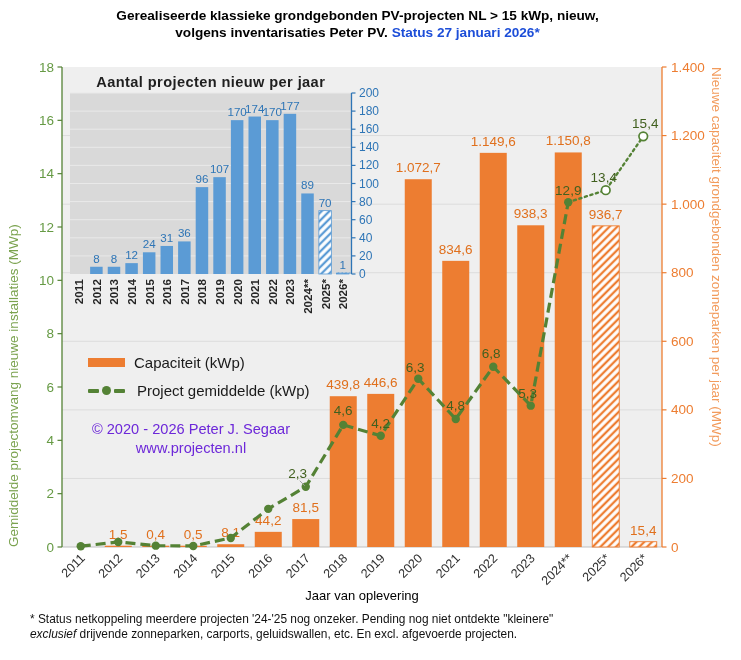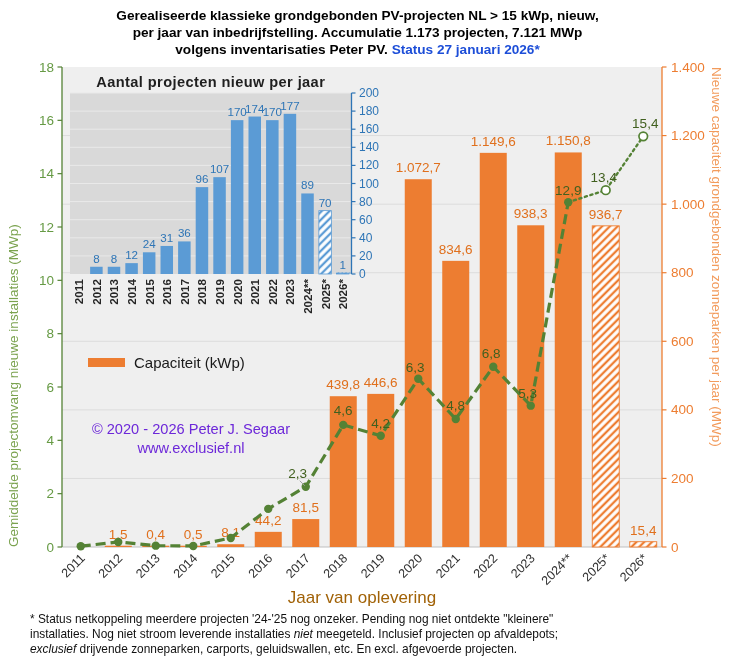--- a/index.html
+++ b/index.html
@@ -8,41 +8,40 @@
   .title{position:absolute;top:7px;left:0;width:715px;text-align:center;
          font-weight:bold;font-size:13.6px;line-height:17px;color:#000;}
   .title .red{color:#1d4ed8;}
   #chart-svg{position:absolute;left:0;top:0;}
   #chart-svg text{font-family:"Liberation Sans",sans-serif;}
   .axis-title{position:absolute;top:67px;height:480px;display:flex;
               align-items:center;font-size:13.5px;white-space:nowrap;}
   .axis-title.left{left:6px;writing-mode:vertical-rl;transform:rotate(180deg);color:#7aa24e;}
   .axis-title.right{left:709px;writing-mode:vertical-rl;color:#f29b5c;}
   .xaxis-title{position:absolute;left:62px;top:588px;width:600px;text-align:center;
-               font-size:17px;color:#a16207;}
+               font-size:13px;color:#000000;}
   .legend{position:absolute;left:88px;top:353px;font-size:15px;color:#1a1a1a;}
   .legend-row{display:flex;align-items:center;height:19px;margin-bottom:9px;text-align:center;}
   .swatch-bar{width:37px;height:9px;background:#ED7D31;margin-right:9px;flex:none;}
   .swatch-line{width:40px;margin-right:9px;flex:none;display:flex;align-items:center;gap:3px;}
   .swatch-line .dash{width:11px;height:4px;background:#548235;border-radius:1px;}
   .swatch-line .dot{width:9px;height:9px;background:#548235;border-radius:50%;}
   .copyright{position:absolute;left:84px;top:420px;width:214px;text-align:center;
              font-size:14.6px;line-height:19px;color:#6d28d9;}
   .footnote{position:absolute;left:30px;top:612px;width:681px;
             font-size:11.9px;line-height:15.2px;color:#111;}
   .footnote i{font-style:italic;}
 </style>
 </head>
 <body>
 
 <div class="canvas">
 
   <div class="title">
     <div>Gerealiseerde klassieke grondgebonden PV-projecten NL &gt; 15 kWp, nieuw,</div>
-    <div>per jaar van inbedrijfstelling. Accumulatie 1.173 projecten, 7.121 MWp</div>
     <div><span>volgens inventarisaties Peter PV. </span><span class="red">Status 27 januari 2026*</span></div>
   </div>
 
   <svg id="chart-svg" width="741" height="660" viewBox="0 0 741 660">
       <defs>
         <pattern id="hatchO" patternUnits="userSpaceOnUse" width="5.5" height="5.5" patternTransform="rotate(-45)">
           <rect width="5.5" height="5.5" fill="#ffffff"></rect>
           <line x1="0" y1="2.75" x2="5.5" y2="2.75" stroke="#ED7D31" stroke-width="2.3"></line>
         </pattern>
         <pattern id="hatchB" patternUnits="userSpaceOnUse" width="5.5" height="5.5" patternTransform="rotate(-45)">
@@ -271,25 +270,32 @@
 
   <div class="axis-title left">Gemiddelde projectomvang nieuwe installaties (MWp)</div>
   <div class="axis-title right">Nieuwe capaciteit grondgebonden zonneparken per jaar (MWp)</div>
   <div class="xaxis-title">Jaar van oplevering</div>
 
   <div class="legend">
     <div class="legend-row">
       <span class="swatch-bar" style="background: rgb(237, 125, 49);"></span>
       <span>Capaciteit (kWp)</span>
     </div>
+    <div class="legend-row">
+      <span class="swatch-line">
+          <i class="dash" style="background: rgb(84, 130, 53);"></i>
+          <i class="dot" style="background: rgb(84, 130, 53);"></i>
+          <i class="dash" style="background: rgb(84, 130, 53);"></i>
+        </span>
+      <span>Project gemiddelde (kWp)</span>
+    </div>
   </div>
 
   <div class="copyright">
     <div>© 2020 - 2026 Peter J. Segaar</div>
-    <div>www.exclusief.nl</div>
+    <div>www.projecten.nl</div>
   </div>
 
   <div class="footnote">
       <div><span>* Status netkoppeling meerdere projecten '24-'25 nog onzeker. Pending nog niet ontdekte "kleinere"</span></div>
-      <div><span>installaties. Nog niet stroom leverende installaties </span><i>niet</i><span> meegeteld. Inclusief projecten op afvaldepots;</span></div>
       <div><i>exclusief</i><span> drijvende zonneparken, carports, geluidswallen, etc. En excl. afgevoerde projecten.</span></div>
     </div>
 </div>
 
 </body></html>

